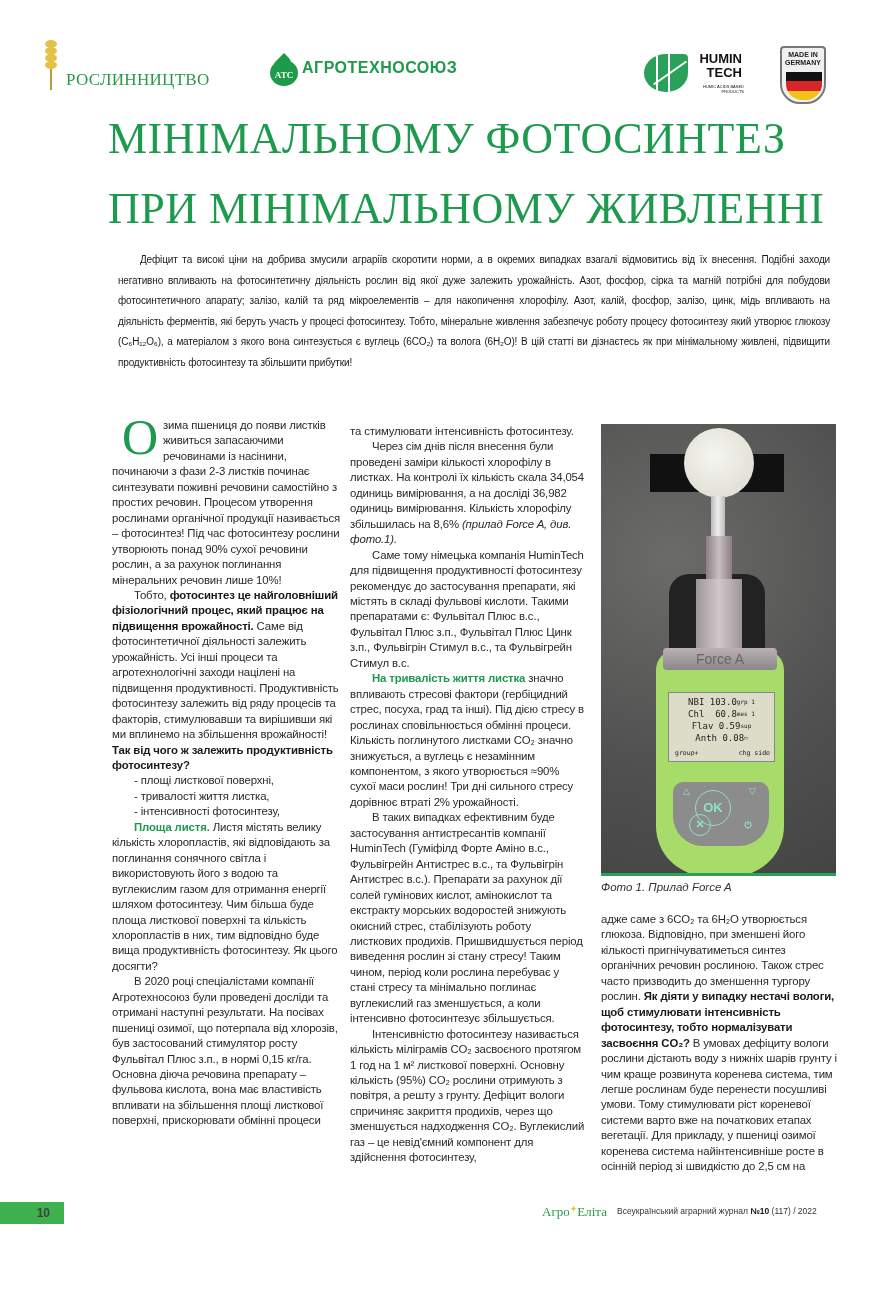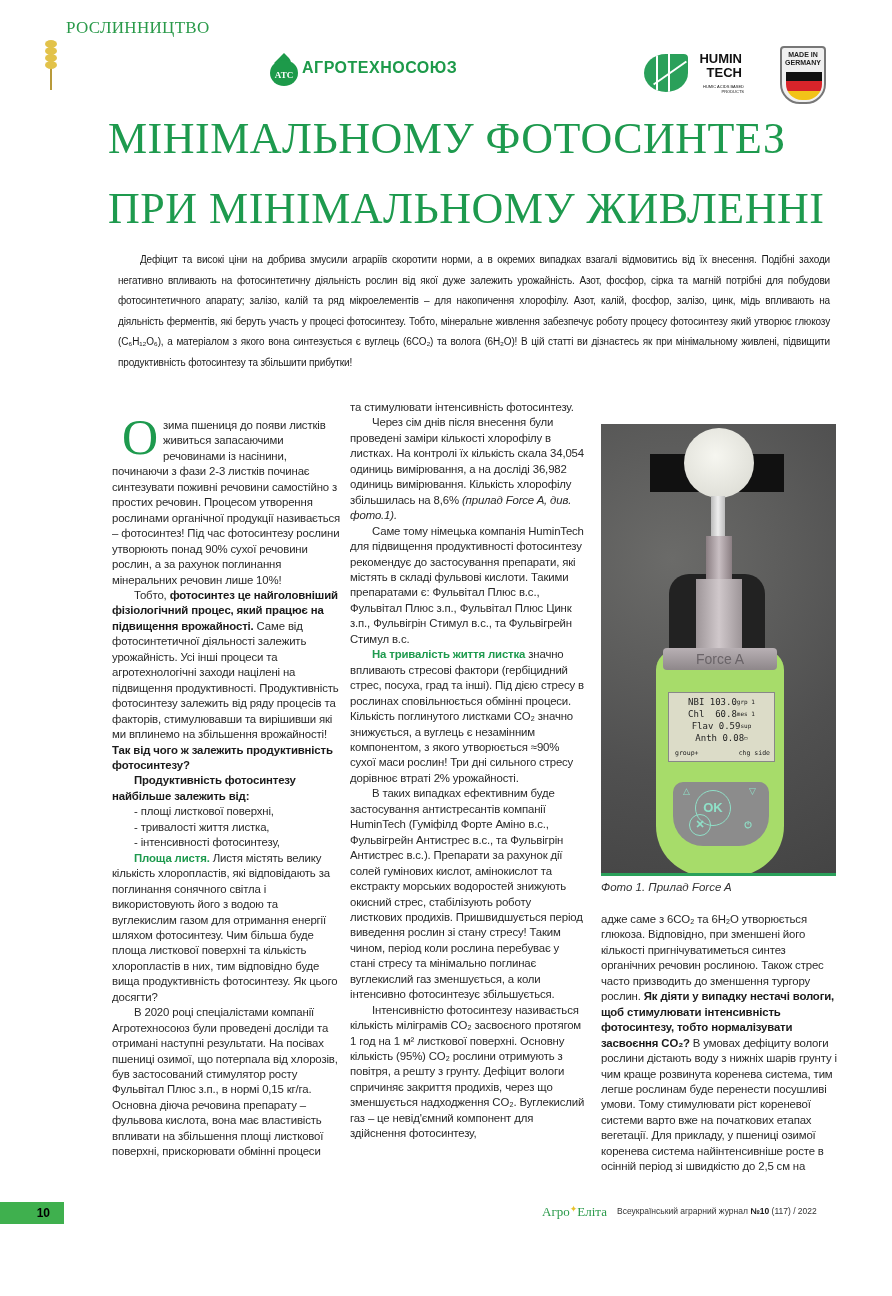--- a/index.html
+++ b/index.html
@@ -1,20 +1,20 @@
 <!DOCTYPE html>
 <html><head>
   <meta charset="utf-8">
   <style>
     * { box-sizing: border-box; margin: 0; padding: 0; }
     html, body { width: 892px; height: 1296px; background: #ffffff; overflow: hidden; }
     body { position: relative; font-family: "Liberation Sans", sans-serif; color: #1a1a1a; }
 
     .header { position: absolute; left: 0; top: 38px; width: 892px; height: 70px; }
-    .section-tag { position: absolute; left: 42px; top: 2px; display: flex; align-items: flex-start; }
+    .section-tag { position: absolute; left: 42px; top: 2px; display: flex; align-items: flex-end; }
     .wheat { width: 18px; height: 50px; position: relative; }
     .wheat .stem { position: absolute; left: 8px; top: 14px; width: 2px; height: 36px; background: #b89a3a; }
     .wheat .grain { position: absolute; left: 3px; width: 12px; height: 8px; background: #e2c24a; border-radius: 50%; }
     .section-label { font-family: "Liberation Serif", serif; font-size: 17px; color: #2a9a4a; margin-left: 6px; margin-top: -22px; letter-spacing: 0.3px; }
 
     .atc-logo { position: absolute; left: 270px; top: 12px; display: flex; align-items: center; }
     .drop { width: 28px; height: 36px; position: relative; }
     .drop .tip { position: absolute; left: 7px; top: 0; width: 14px; height: 14px; background: #1d9a4a; transform: rotate(45deg); border-radius: 0 50% 0 0; top: 6px; }
     .drop .body { position: absolute; left: 0; top: 10px; width: 28px; height: 26px; border-radius: 50%; background: #1d9a4a; }
     .drop .atc { position: absolute; left: 0; top: 20px; width: 28px; text-align: center; font-family: "Liberation Serif", serif; font-size: 9px; color: #fff; font-weight: bold; }
@@ -30,21 +30,21 @@
     .germany .made { font-size: 7px; font-weight: bold; text-align: center; color: #222; line-height: 8px; padding-top: 3px; }
     .germany .flag { position: absolute; left: 4px; top: 24px; width: 36px; height: 28px; border-radius: 0 0 16px 16px; overflow: hidden; }
     .germany .flag div { height: 33.3%; }
 
     .title { position: absolute; left: 108px; top: 108px; width: 730px; font-family: "Liberation Serif", serif; color: #1e9a4e; font-size: 44px; line-height: 62px; letter-spacing: 0.5px; font-weight: normal; }
 
     .lead { position: absolute; left: 118px; top: 250px; width: 712px; font-size: 10px; line-height: 20.5px; font-weight: normal; text-align: justify; color: #1a1a1a; text-indent: 22px; letter-spacing: -0.15px; }
 
     .col { position: absolute; top: 418px; font-size: 11.4px; line-height: 15.45px; color: #2a2a2a; text-align: left; letter-spacing: -0.15px; }
     .col1 { left: 112px; width: 232px; }
-    .col2 { left: 350px; width: 236px; top: 400px; }
+    .col2 { left: 350px; width: 236px; top: 424px; }
     .col3 { left: 601px; width: 240px; top: 912px; }
     .col p { margin: 0; }
     .indent { text-indent: 22px; }
     .bullet { padding-left: 22px; }
     .drop-cap { float: left; font-family: "Liberation Serif", serif; font-size: 50px; line-height: 38px; color: #1e9a4e; margin: 0 5px 0 10px; height: 36px; }
     .green { color: #1e9a4e; font-weight: bold; }
     b { font-weight: bold; color: #1a1a1a; }
     i { font-style: italic; }
 
     .photo { position: absolute; left: 601px; top: 424px; width: 235px; height: 452px; background: #5a5a58; overflow: hidden; border-bottom: 3px solid #2aa05a; }
@@ -60,21 +60,21 @@
     .photo .screen { position: absolute; left: 67px; top: 268px; width: 107px; height: 70px; background: #dcdcc8; border: 1px solid #888; font-family: "DejaVu Sans Mono", monospace; font-size: 9px; line-height: 12px; color: #222; padding: 3px 4px; }
     .photo .screen .row { display: flex; justify-content: center; white-space: pre; }
     .photo .screen .small { font-size: 6px; }
     .photo .screen .foot { font-size: 6.5px; position: absolute; bottom: 2px; left: 6px; right: 4px; display: flex; justify-content: space-between; }
     .photo .keypad { position: absolute; left: 72px; top: 358px; width: 96px; height: 64px; background: #8c8c8c; border-radius: 10px 10px 30px 30px; }
     .photo .key { position: absolute; border: 1.5px solid #8fe0c8; border-radius: 50%; color: #8fe0c8; font-weight: bold; text-align: center; }
     .photo .arrow { position: absolute; color: #8fe0c8; font-size: 9px; }
 
     .caption { position: absolute; left: 601px; top: 881px; font-size: 11.5px; font-style: italic; color: #333; }
 
-    .footer-page { position: absolute; left: 0; top: 1202px; width: 64px; height: 22px; background: #3fb04e; color: #000000; font-size: 12px; font-weight: bold; line-height: 22px; text-align: right; padding-right: 14px; }
+    .footer-page { position: absolute; left: 0; top: 1202px; width: 64px; height: 22px; background: #3fb04e; color: #404040; font-size: 12px; font-weight: bold; line-height: 22px; text-align: right; padding-right: 14px; }
     .footer-brand { position: absolute; left: 542px; top: 1204px; font-family: "Liberation Serif", serif; font-size: 13px; color: #2a9a4a; }
     .footer-brand .star { color: #e8c22a; font-size: 9px; vertical-align: top; }
     .footer-journal { position: absolute; left: 617px; top: 1206px; font-size: 8.5px; color: #333; }
     .footer-journal b { font-weight: bold; }
   </style>
 </head>
 <body>
 
 <div class="header">
   <div class="section-tag">
@@ -131,21 +131,20 @@
 <p class="lead">Дефіцит та високі ціни на добрива змусили аграріїв скоротити норми, а в окремих випадках взагалі відмовитись від їх внесення. Подібні заходи негативно впливають на фотосинтетичну діяльність рослин від якої дуже залежить урожайність. Азот, фосфор, сірка та магній потрібні для побудови фотосинтетичного апарату; залізо, калій та ряд мікроелементів – для накопичення хлорофілу. Азот, калій, фосфор, залізо, цинк, мідь впливають на діяльність ферментів, які беруть участь у процесі фотосинтезу. Тобто, мінеральне живлення забезпечує роботу процесу фотосинтезу який утворює глюкозу (C₆H₁₂O₆), а матеріалом з якого вона синтезується є вуглець (6CO₂) та волога (6H₂O)! В цій статті ви дізнаєтесь як при мінімальному живлені, підвищити продуктивність фотосинтезу та збільшити прибутки!</p>
 
 <div class="col col1">
   <p>
     <span class="drop-cap">О</span>
     <span>зима пшениця до появи листків живиться запасаючими речовинами із насінини, починаючи з фази 2-3 листків починає синтезувати поживні речовини самостійно з простих речовин. Процесом утворення рослинами органічної продукції називається – фотосинтез! Під час фотосинтезу рослини утворюють понад 90% сухої речовини рослин, а за рахунок поглинання мінеральних речовин лише 10%!</span>
   </p>
   <p class="indent">
     <span>Тобто, </span><b>фотосинтез це найголовніший фізіологічний процес, який працює на підвищення врожайності.</b><span> Саме від фотосинтетичної діяльності залежить урожайність. Усі інші процеси та агротехнологічні заходи націлені на підвищення продуктивності. Продуктивність фотосинтезу залежить від ряду процесів та факторів, стимулювавши та вирішивши які ми вплинемо на збільшення врожайності! </span><b>Так від чого ж залежить продуктивність фотосинтезу?</b>
   </p>
-  <p class="indent"><b>Продуктивність фотосинтезу найбільше залежить від:</b></p>
   <p class="bullet">- площі листкової поверхні,</p>
   <p class="bullet">- тривалості життя листка,</p>
   <p class="bullet">- інтенсивності фотосинтезу,</p>
   <p class="indent"><span class="green">Площа листя.</span><span> Листя містять велику кількість хлоропластів, які відповідають за поглинання сонячного світла і використовують його з водою та вуглекислим газом для отримання енергії шляхом фотосинтезу. Чим більша буде площа листкової поверхні та кількість хлоропластів в них, тим відповідно буде вища продуктивність фотосинтезу. Як цього досягти?</span></p>
   <p class="indent">В 2020 році спеціалістами компанії Агротехносоюз були проведені досліди та отримані наступні результати. На посівах пшениці озимої, що потерпала від хлорозів, був застосований стимулятор росту Фульвітал Плюс з.п., в нормі 0,15 кг/га. Основна діюча речовина препарату – фульвова кислота, вона має властивість впливати на збільшення площі листкової поверхні, прискорювати обмінні процеси</p>
 </div>
 
 <div class="col col2">
   <p>та стимулювати інтенсивність фотосинтезу.</p>
   <p class="indent"><span>Через сім днів після внесення були проведені заміри кількості хлорофілу в листках. На контролі їх кількість скала 34,054 одиниць вимірювання, а на досліді 36,982 одиниць вимірювання. Кількість хлорофілу збільшилась на 8,6% </span><i>(прилад Force A, див. фото.1).</i></p>

